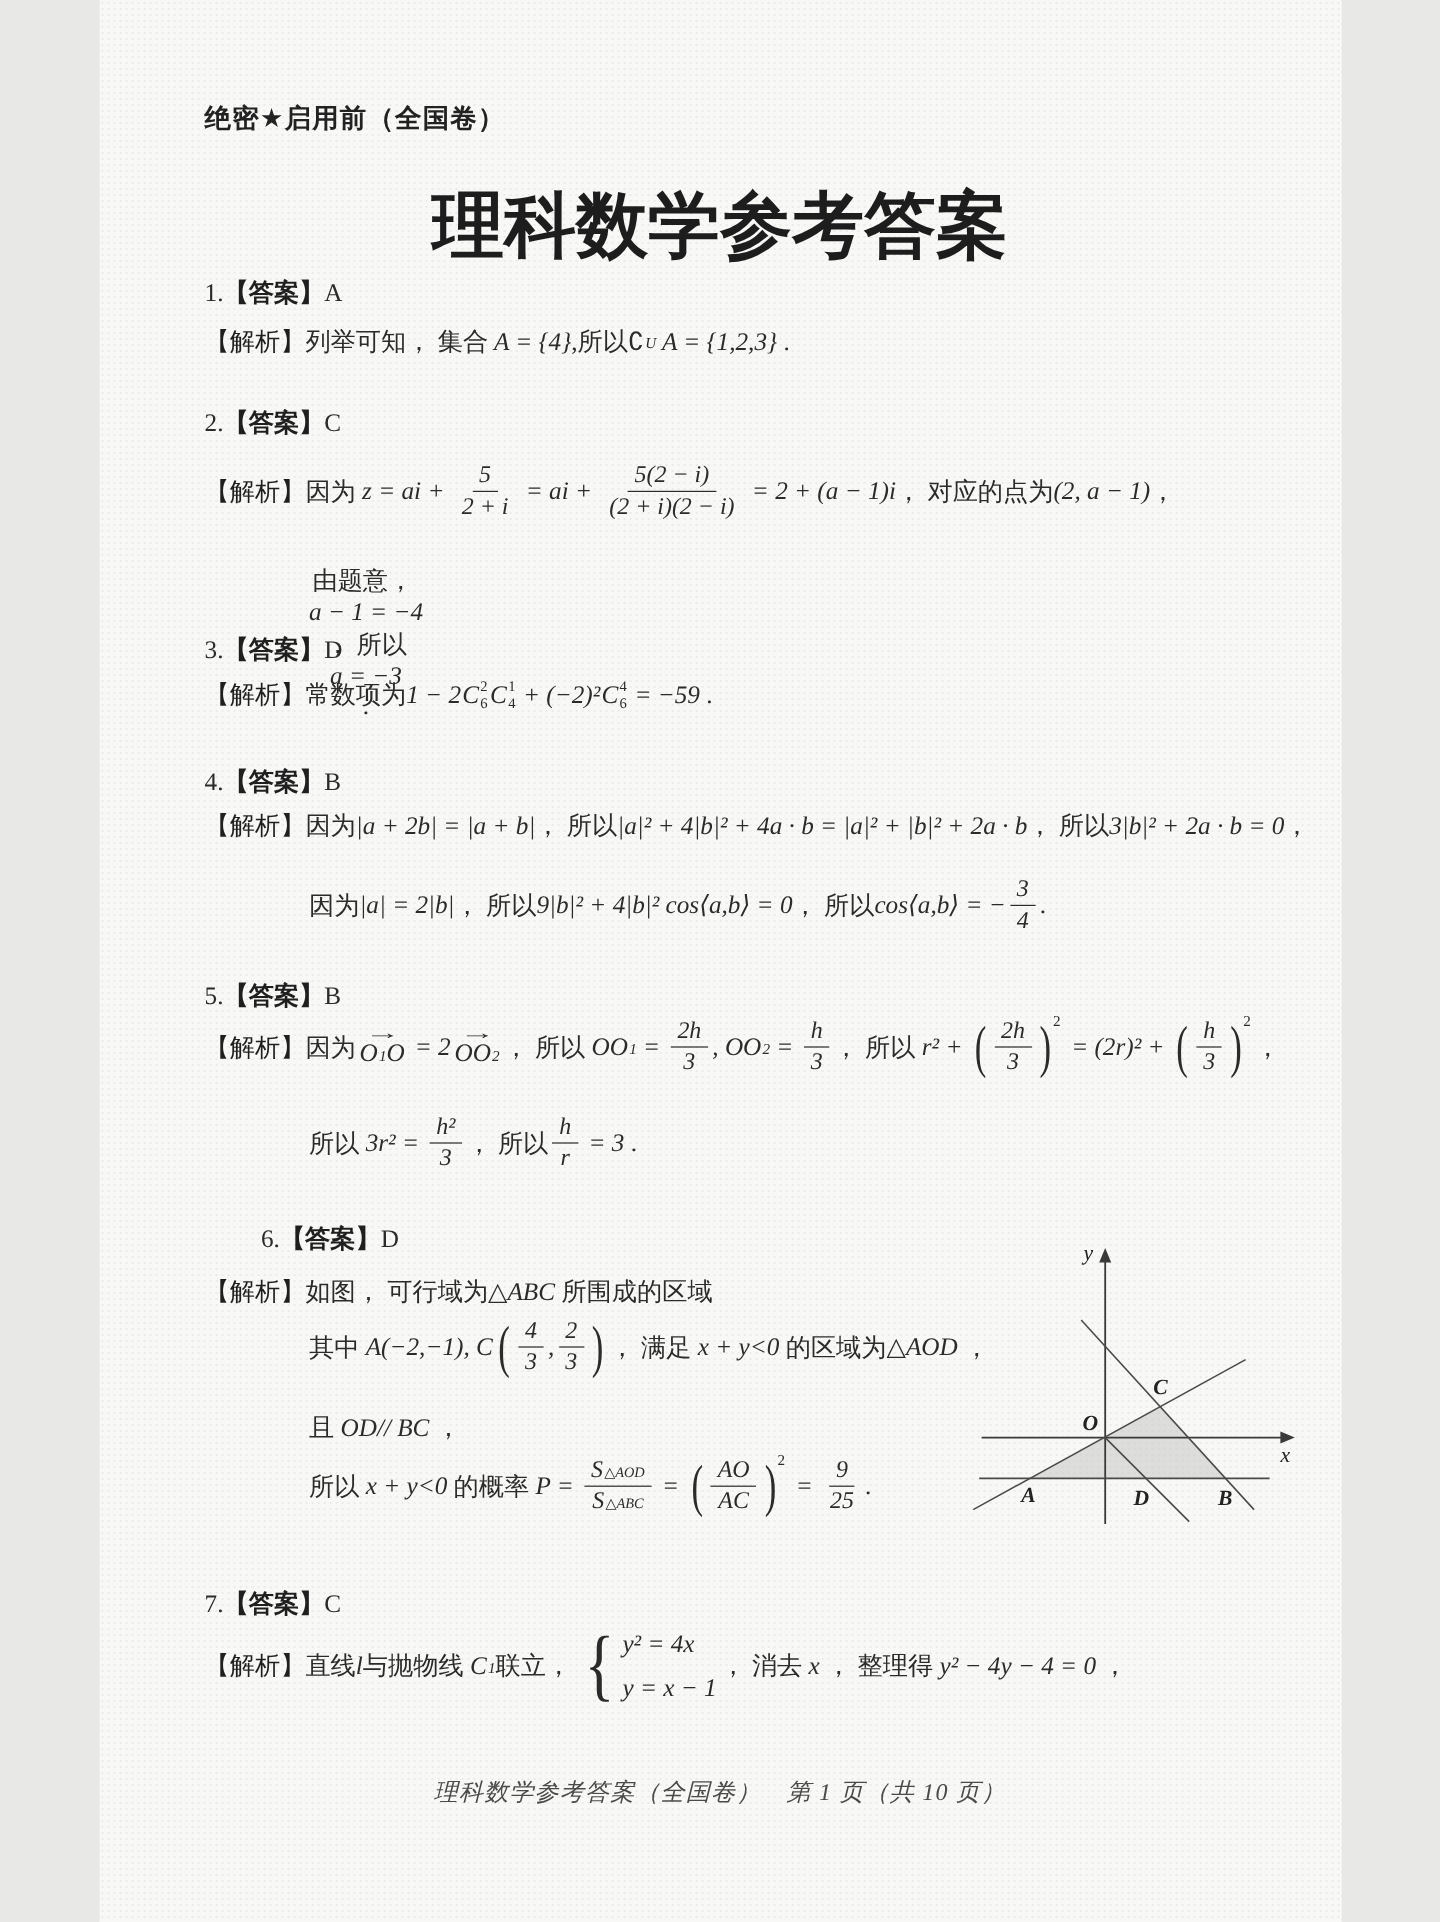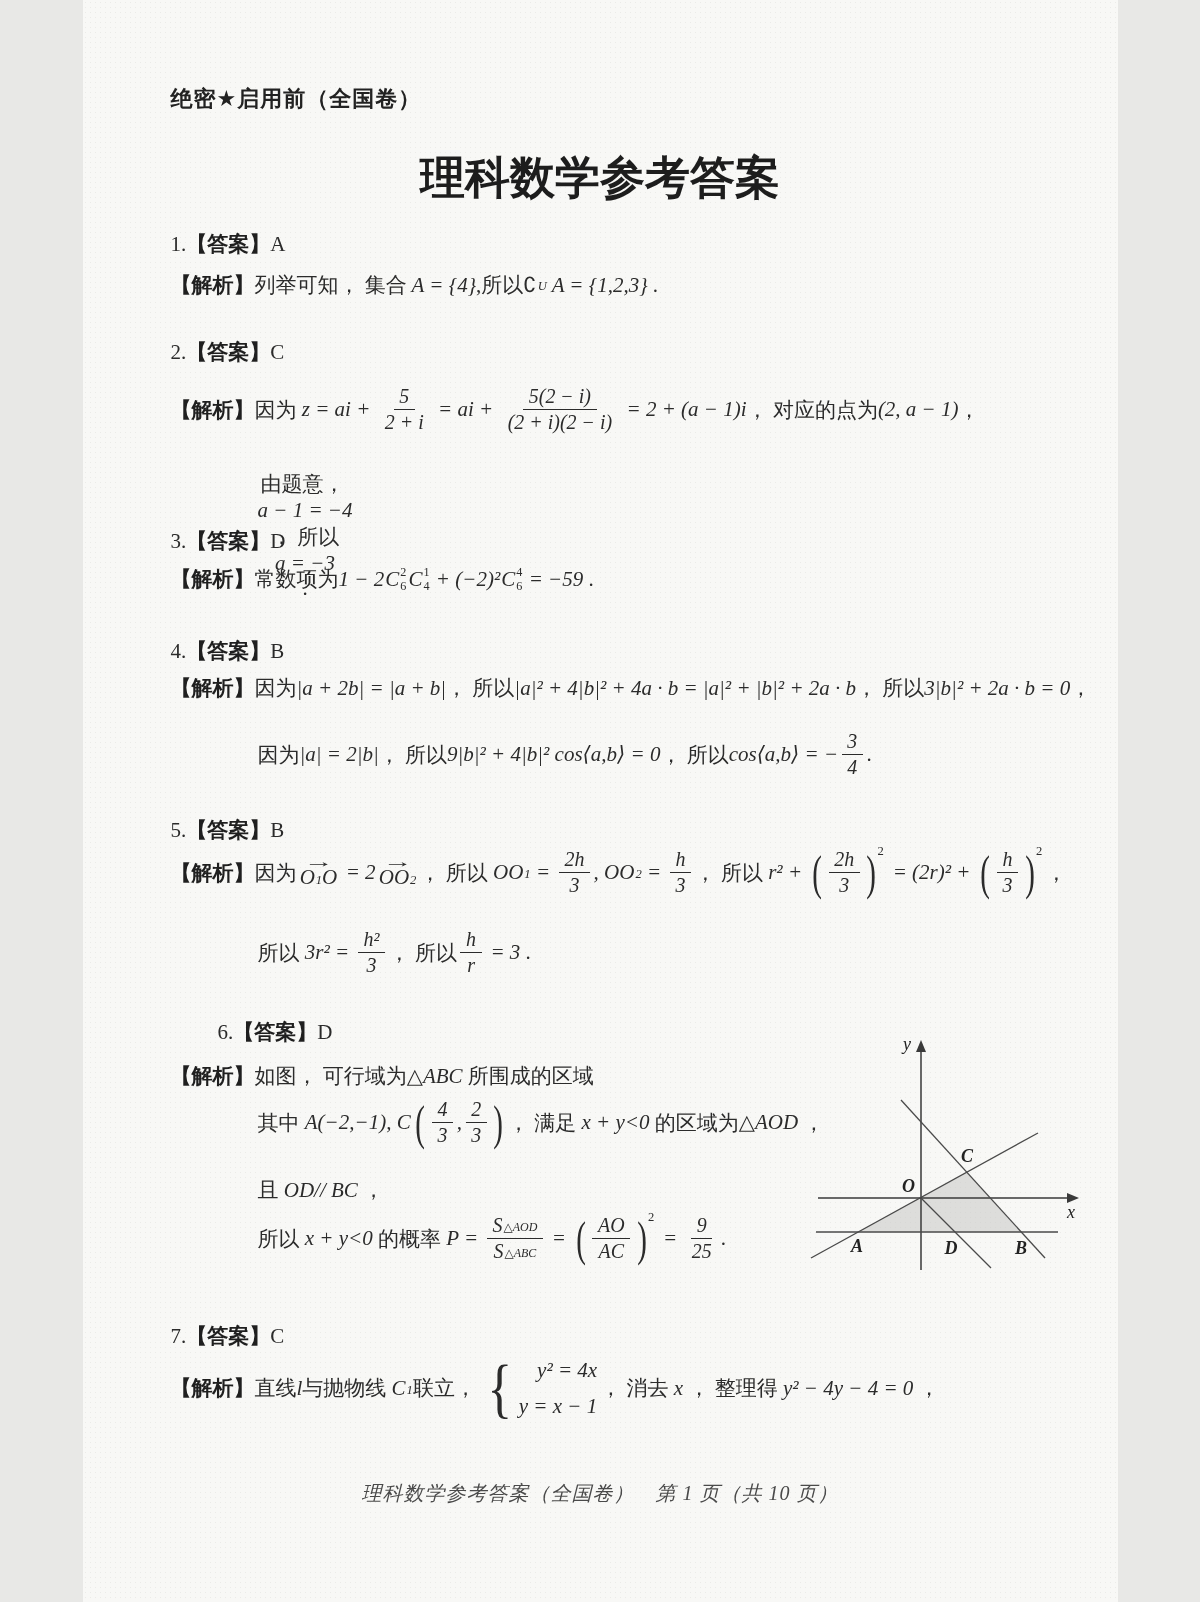--- a/index.html
+++ b/index.html
@@ -1,45 +1,45 @@
 <!DOCTYPE html>
 <html><head>
 <meta charset="utf-8">
 <style>
   html,body{margin:0;padding:0;background:#e8e8e6;}
   .page{position:relative;width:1035px;height:1602px;margin:0 auto;background:#f8f8f6;
         background-image:radial-gradient(circle,#ebebe8 0.8px,transparent 0.9px);
         background-size:5px 5px;color:#2b2b2b;overflow:hidden;
         font-family:"Liberation Serif","DejaVu Serif","DejaVu Sans",serif;}
   .hdr{position:absolute;left:88px;top:84px;font-size:22px;font-weight:bold;letter-spacing:1px;color:#222;}
-  .ttl{position:absolute;left:0;right:0;top:148px;text-align:center;font-size:45px;font-weight:bold;color:#1d1d1d;}
+  .ttl{position:absolute;left:0;right:0;top:148px;text-align:center;font-size:60px;font-weight:bold;color:#1d1d1d;}
   .ftr{position:absolute;left:0;right:0;top:1480px;text-align:center;font-size:20px;color:#4a4a4a;letter-spacing:1px;font-style:italic;}
   .aline{position:absolute;font-size:21px;white-space:pre;}
   .aline .blbl{font-weight:bold;color:#1f1f1f;}
   .fline{position:absolute;font-size:21px;display:flex;align-items:center;white-space:nowrap;}
   .tc,.tm,.tl{white-space:pre;}
-  .tl{font-weight:bold;color:#1f1f1f;text-align:right;}
+  .tl{font-weight:normal;color:#1f1f1f;text-align:right;}
   .tm{font-style:italic;}
   .frac{display:inline-flex;flex-direction:column;align-items:center;line-height:1.15;margin:0 .18em;font-size:.95em;}
   .fn{border-bottom:1.4px solid #2b2b2b;padding:0 .28em .06em;text-align:center;display:inline-flex;align-items:center;}
   .fd{padding:.06em .28em 0;display:inline-flex;align-items:center;text-align:right;}
   .subw{display:inline-flex;align-items:flex-start;}
   .sb{font-size:.6em;position:relative;top:.55em;margin-left:1px;font-style:italic;}
   .ssw{display:inline-flex;align-items:center;margin:0 .05em;}
   .sst{display:inline-flex;flex-direction:column;font-size:.58em;line-height:1.15;margin-left:1px;font-style:normal;}
   .vec{display:inline-flex;flex-direction:column;align-items:center;line-height:1;margin:0 .15em;}
   .vArrow{display:block;font-size:.75em;height:.65em;line-height:.6em;transform:scaleX(1.9);font-style:normal;}
   .vBody{display:inline-flex;align-items:flex-start;}
   .grp{display:inline-flex;align-items:center;margin:0 .08em;}
   .gp{font-size:2.3em;font-weight:300;line-height:.85;transform:scaleX(.6);font-style:normal;}
   .gin{display:inline-flex;align-items:center;}
   .gs{font-size:.6em;align-self:flex-start;position:relative;top:-.35em;left:-.15em;font-style:normal;}
   .cases{display:inline-flex;align-items:center;margin:0 .15em;}
   .cbr{font-size:3.1em;font-weight:400;line-height:.8;transform:scaleX(.8) scaleY(1.02);font-style:normal;}
-  .ccol{display:inline-flex;flex-direction:column;gap:.5em;margin-left:.15em;align-items:flex-end;}
+  .ccol{display:inline-flex;flex-direction:column;gap:.5em;margin-left:.15em;}
   .crow{font-style:italic;}
   
   #a1{left:88px;top:230px;}  #f1-0{left:88px;top:271px;}
   #a2{left:88px;top:338px;}  #f2-0{left:88px;top:385px;} #f2-1{left:175px;top:470px;flex-direction:column;}
   #a3{left:88px;top:527px;}  #f3-0{left:88px;top:565px;}
   #a4{left:88px;top:637px;}  #f4-0{left:88px;top:674px;} #f4-1{left:175px;top:730px;}
   #a5{left:88px;top:816px;}  #f5-0{left:88px;top:848px;} #f5-1{left:175px;top:928px;}
   #a6{left:88px;top:1018px;margin-left:47px;} #f6-0{left:88px;top:1062px;} #f6-1{left:175px;top:1098px;}
   #f6-2{left:175px;top:1176px;} #f6-3{left:175px;top:1214px;}
   #a7{left:88px;top:1322px;} #f7-0{left:88px;top:1358px;}

